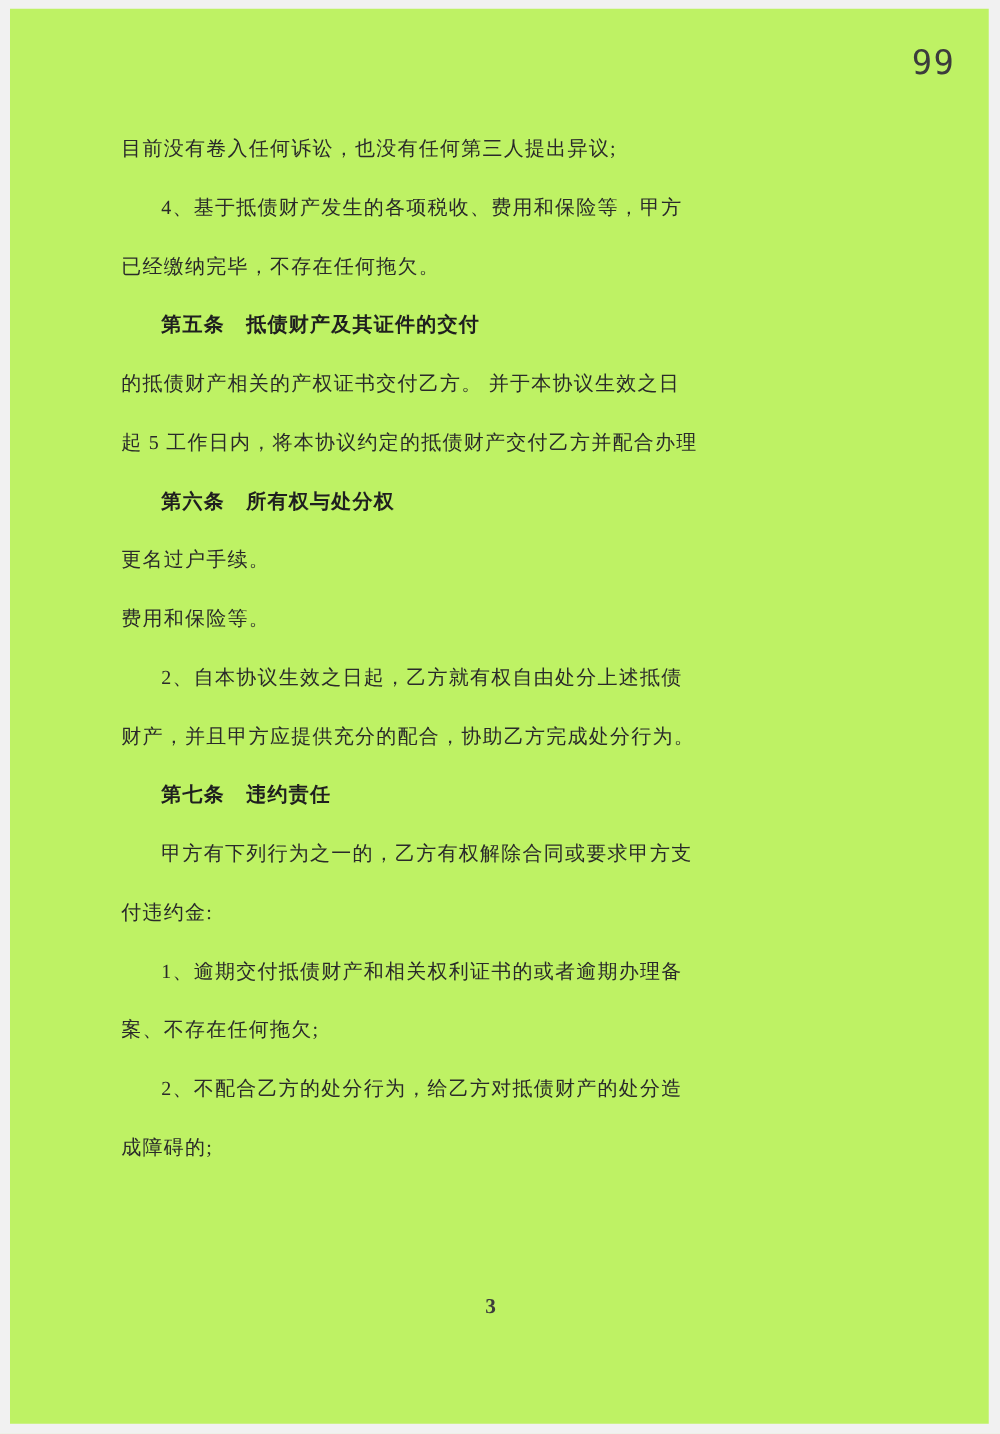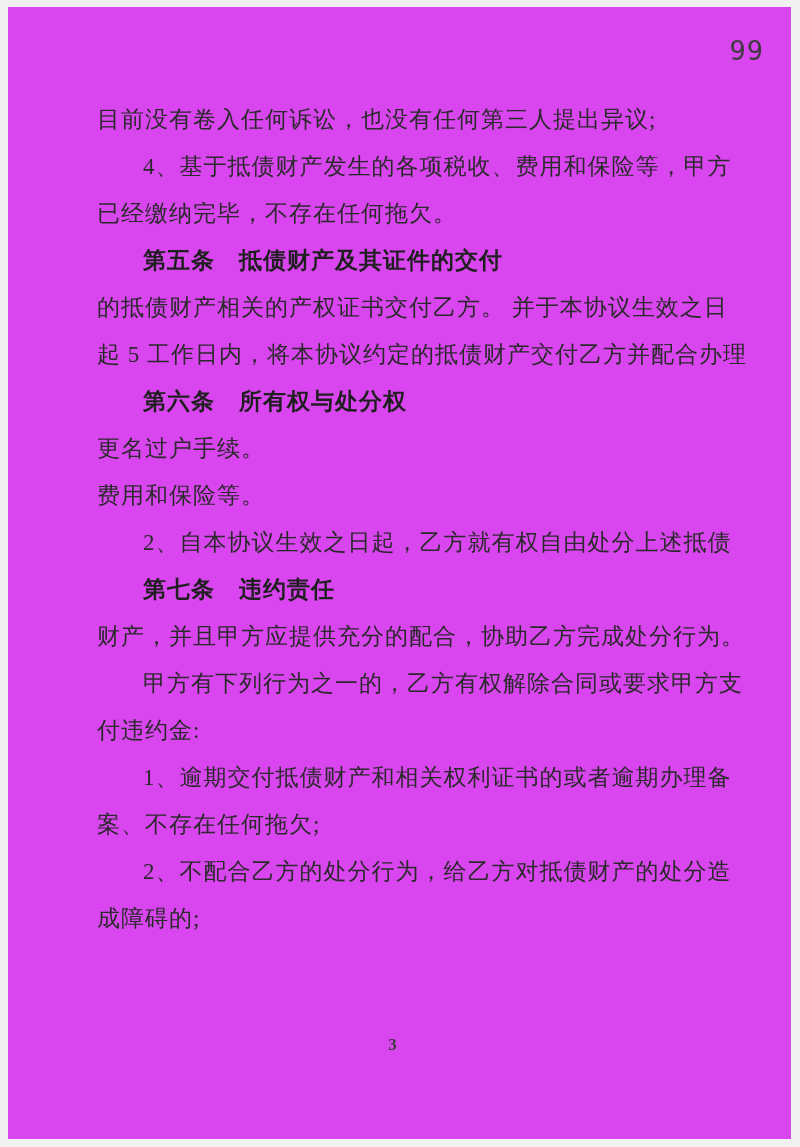--- a/index.html
+++ b/index.html
@@ -10,39 +10,39 @@
     background: #f1f1f1;
     font-family: "Liberation Serif", "DejaVu Serif", serif;
     overflow: hidden;
   }
   .paper {
     position: absolute;
     left: 8px;
     top: 7px;
     width: 783px;
     height: 1132px;
-    background: #d946ef;
+    background: #bef264;
   }
   .corner-num {
     position: absolute;
     top: 28px;
     right: 27px;
     font-family: "DejaVu Sans Mono", monospace;
     font-size: 27px;
     letter-spacing: 1px;
     color: #3c3c3c;
   }
   .content {
     position: absolute;
     top: 89px;
     left: 89px;
     width: 612px;
   }
   .line {
-    font-size: 23px;
+    font-size: 16px;
     line-height: 47px;
     letter-spacing: 1px;
     color: #2a2a2a;
     white-space: nowrap;
   }
   .line.heading {
     font-weight: bold;
     color: #1f1f1f;
   }
   .line.indent {
@@ -70,22 +70,22 @@
       <div class="line">目前没有卷入任何诉讼，也没有任何第三人提出异议;</div>
       <div class="line indent">4、基于抵债财产发生的各项税收、费用和保险等，甲方</div>
       <div class="line">已经缴纳完毕，不存在任何拖欠。</div>
       <div class="line heading indent">第五条　抵债财产及其证件的交付</div>
       <div class="line">的抵债财产相关的产权证书交付乙方。 并于本协议生效之日</div>
       <div class="line">起 5 工作日内，将本协议约定的抵债财产交付乙方并配合办理</div>
       <div class="line heading indent">第六条　所有权与处分权</div>
       <div class="line">更名过户手续。</div>
       <div class="line">费用和保险等。</div>
       <div class="line indent">2、自本协议生效之日起，乙方就有权自由处分上述抵债</div>
+      <div class="line">财产，并且甲方应提供充分的配合，协助乙方完成处分行为。</div>
       <div class="line heading indent">第七条　违约责任</div>
-      <div class="line">财产，并且甲方应提供充分的配合，协助乙方完成处分行为。</div>
       <div class="line indent">甲方有下列行为之一的，乙方有权解除合同或要求甲方支</div>
       <div class="line">付违约金:</div>
       <div class="line indent">1、逾期交付抵债财产和相关权利证书的或者逾期办理备</div>
       <div class="line">案、不存在任何拖欠;</div>
       <div class="line indent">2、不配合乙方的处分行为，给乙方对抵债财产的处分造</div>
       <div class="line">成障碍的;</div>
     </div>
 
   <div class="footer-num">3</div>
 </div>

